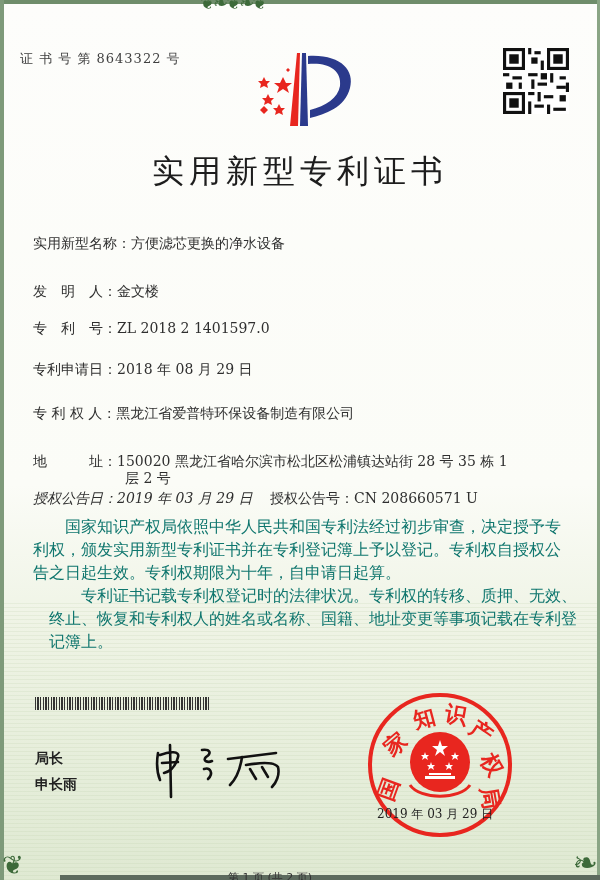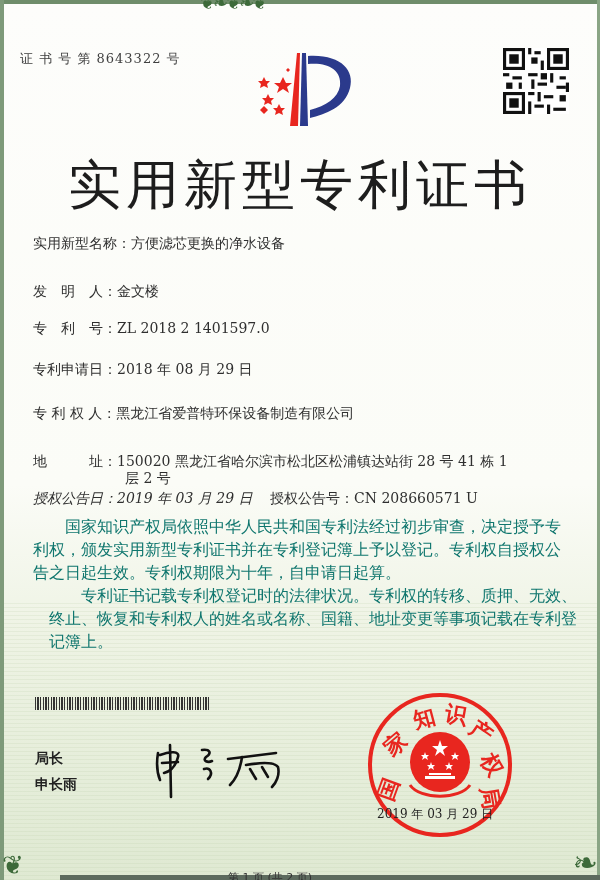--- a/index.html
+++ b/index.html
@@ -22,21 +22,21 @@
     position: absolute; color: #3d6a3a; font-size: 18px; letter-spacing: -2px; line-height: 1;
   }
   .orn-top { top: -6px; left: 200px; width: 110px; }
   .orn-bl { bottom: 2px; left: 2px; font-size: 26px; }
   .orn-br { bottom: 2px; right: 4px; font-size: 30px; }
 
   .cert-no { position: absolute; left: 20px; top: 50px; font-size: 13px; color: #404040; letter-spacing: 1px; }
   .logo { position: absolute; left: 250px; top: 48px; width: 110px; height: 80px; }
   .qr { position: absolute; left: 503px; top: 48px; width: 66px; height: 66px; }
 
-  .title { position: absolute; left: 0; right: 0; top: 150px; text-align: center; font-size: 53px; letter-spacing: 5px; color: #1d1d1d; font-family: "DejaVu Sans", sans-serif; }
+  .title { position: absolute; left: 0; right: 0; top: 150px; text-align: center; font-size: 32px; letter-spacing: 5px; color: #1d1d1d; font-family: "DejaVu Sans", sans-serif; }
 
   .field { position: absolute; left: 33px; font-size: 14px; color: #2f2f2f; white-space: nowrap; }
   .field .lbl { display: inline-block; }
   .f-name { top: 235px; }
   .f-inv { top: 283px; }
   .f-pat { top: 320px; }
   .f-app { top: 361px; }
   .f-own { top: 405px; }
   .f-addr { top: 453px; }
   .f-addr2 { top: 470px; left: 125px; }
@@ -134,21 +134,21 @@
 <div class="field f-pat">
   <span class="lbl">专　利　号：</span><span>ZL 2018 2 1401597.0</span>
 </div>
 <div class="field f-app">
   <span class="lbl">专利申请日：</span><span>2018 年 08 月 29 日</span>
 </div>
 <div class="field f-own">
   <span class="lbl">专 利 权 人：</span><span>黑龙江省爱普特环保设备制造有限公司</span>
 </div>
 <div class="field f-addr">
-  <span class="lbl">地　　　址：</span><span>150020 黑龙江省哈尔滨市松北区松浦镇达站街 28 号 41 栋 1</span>
+  <span class="lbl">地　　　址：</span><span>150020 黑龙江省哈尔滨市松北区松浦镇达站街 28 号 35 栋 1</span>
 </div>
 <div class="field f-addr2">层 2 号</div>
 <div class="field f-date">
   <span class="lbl">授权公告日：</span><span>2019 年 03 月 29 日</span>
 </div>
 <div class="field f-pub">
   <span class="lbl">授权公告号：</span><span>CN 208660571 U</span>
 </div>
 
 <div class="para p1">国家知识产权局依照中华人民共和国专利法经过初步审查，决定授予专利权，颁发实用新型专利证书并在专利登记簿上予以登记。专利权自授权公告之日起生效。专利权期限为十年，自申请日起算。</div>

